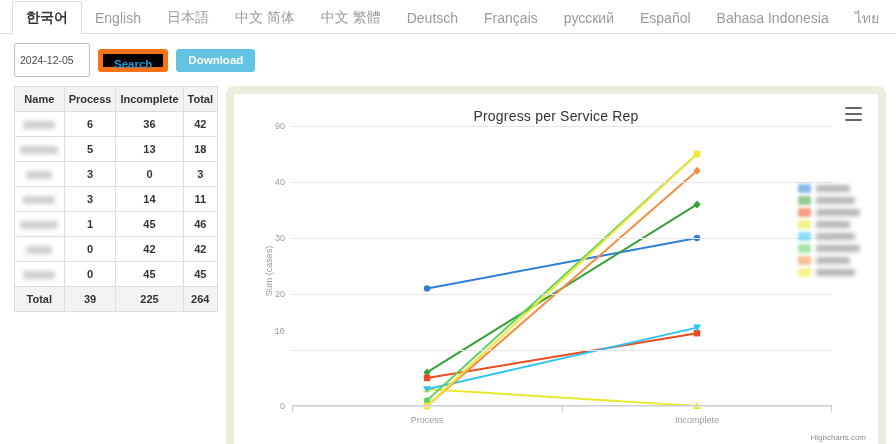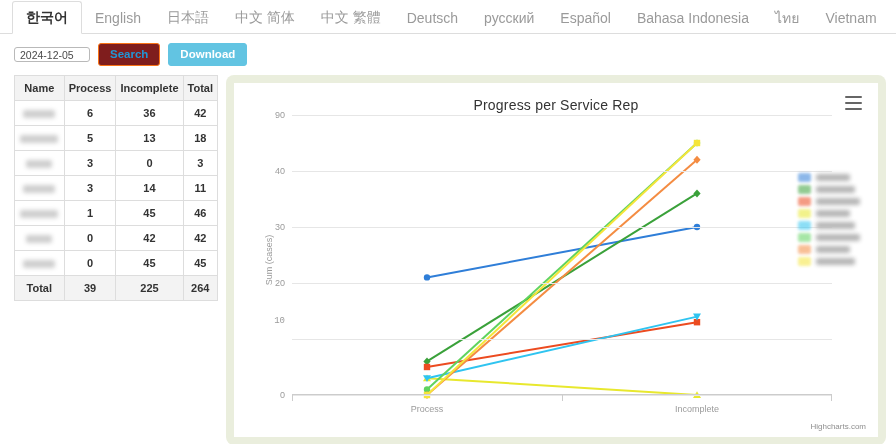--- a/index.html
+++ b/index.html
@@ -42,21 +42,21 @@
 
   
   .controls {
     display: flex;
     align-items: center;
     gap: 8px;
     padding: 9px 0 9px 14px;
   }
   .date-input {
     width: 76px;
-    height: 15px;
+    height: 34px;
     border: 1px solid #b9b9b9;
     border-radius: 3px;
     font-size: 10.5px;
     color: #4a4a4a;
     padding: 0 5px;
     font-family: "Liberation Sans", sans-serif;
     background: #ffffff;
     outline: none;
   }
   .btn {
@@ -64,22 +64,22 @@
     padding: 0 11px;
     border-radius: 3px;
     font-size: 11.5px;
     font-weight: bold;
     cursor: pointer;
     line-height: 21px;
     border: 1px solid transparent;
   }
   .btn-search {
     color: #2196d6;
-    background: #7f1d1d;
-    border: 1px solid #f97316;
+    background: #000000;
+    border: 5px solid #f97316;
     text-align: right;
   }
   .btn-download {
     color: #ffffff;
     background: #62c4e2;
     border: 1px solid #62c4e2;
   }
 
   
   .body-wrap {
@@ -231,20 +231,21 @@
 </head>
 <body>
 
 <div class="langbar">
     <div class="langtab active">한국어</div>
     <div class="langtab">English</div>
     <div class="langtab">日本語</div>
     <div class="langtab">中文 简体</div>
     <div class="langtab">中文 繁體</div>
     <div class="langtab">Deutsch</div>
+    <div class="langtab">Français</div>
     <div class="langtab">русский</div>
     <div class="langtab">Español</div>
     <div class="langtab">Bahasa Indonesia</div>
     <div class="langtab">ไทย</div>
     <div class="langtab">Vietnam</div>
   </div>
 
 <div class="controls">
   <input class="date-input" type="text" value="2024-12-05" placeholder="YYYY-MM-DD" style="">
   <button class="btn btn-search">Search</button>

